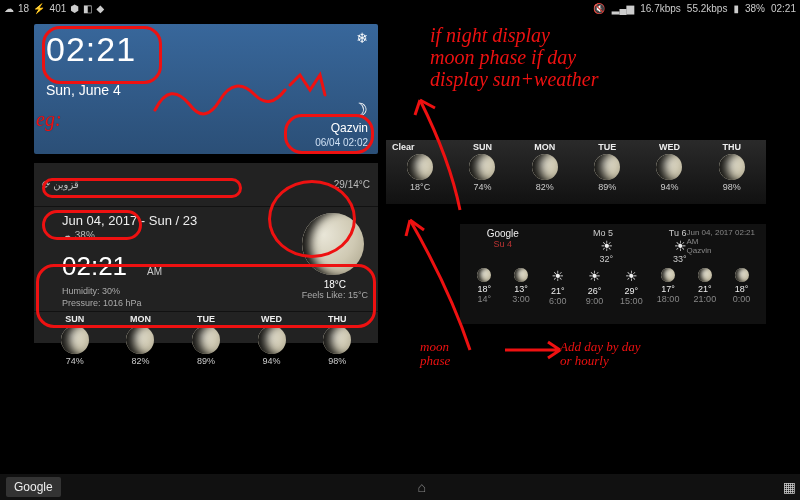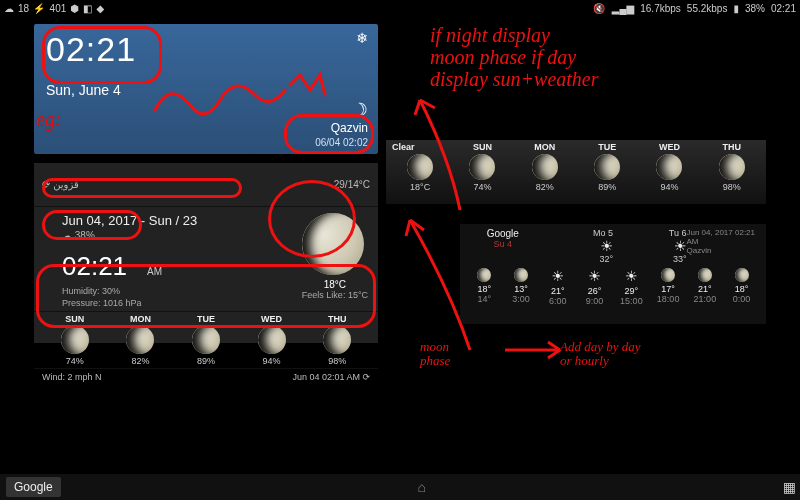--- a/index.html
+++ b/index.html
@@ -232,24 +232,20 @@
       <div style="font-size:9px;color:#aaa">Feels Like: 15°C</div>
     </div>
   </div>
   <div class="md-row">
     <div class="md-col"><span class="lab">SUN</span><span class="moon-sm"></span><span>74%</span></div>
     <div class="md-col"><span class="lab">MON</span><span class="moon-sm"></span><span>82%</span></div>
     <div class="md-col"><span class="lab">TUE</span><span class="moon-sm"></span><span>89%</span></div>
     <div class="md-col"><span class="lab">WED</span><span class="moon-sm"></span><span>94%</span></div>
     <div class="md-col"><span class="lab">THU</span><span class="moon-sm"></span><span>98%</span></div>
   </div>
-  <div class="md-foot">
-    <span>Wind: 2 mph N</span>
-    <span><span>Jun 04  02:01 AM</span> <span>⟳</span></span>
-  </div>
 </div>
 
 <div class="forecast-strip">
   <div class="fs-col first">
     <span class="lab">Clear</span>
     <span class="moon-sm"></span>
     <span>18°C</span>
   </div>
   <div class="fs-col"><span class="lab">SUN</span><span class="moon-sm"></span><span>74%</span></div>
   <div class="fs-col"><span class="lab">MON</span><span class="moon-sm"></span><span>82%</span></div>

